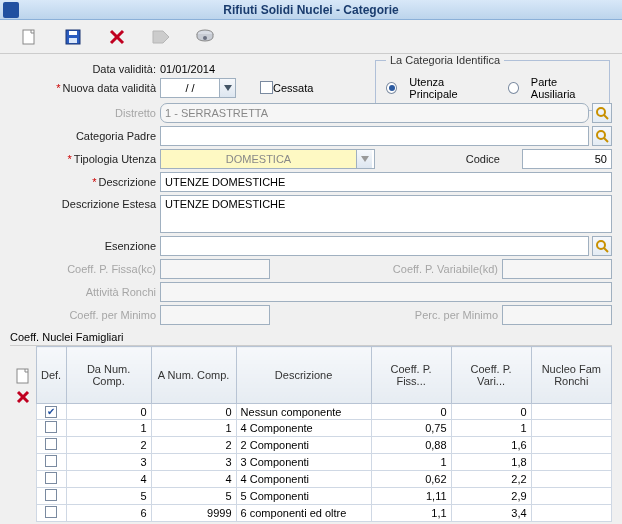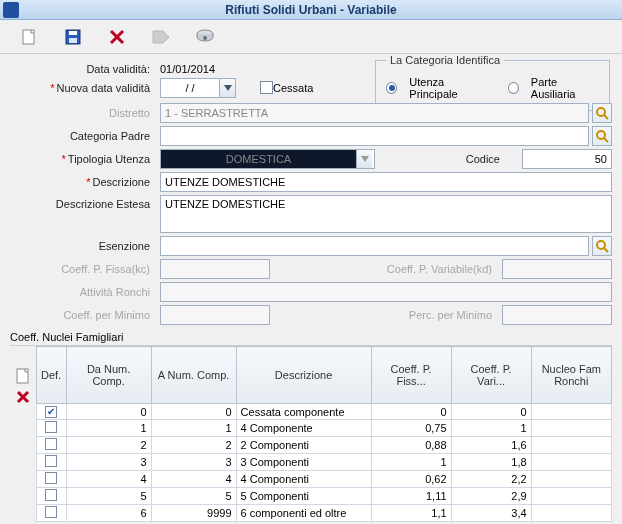--- a/index.html
+++ b/index.html
@@ -50,21 +50,21 @@
   }
   .form-row {
     display: flex;
     align-items: center;
     margin-bottom: 3px;
     position: relative;
   }
   .label {
     width: 150px;
     text-align: right;
-    padding-right: 10px;
+    padding-right: 4px;
     color: #222;
   }
   .label.disabled { color: #999; opacity: 0.85; }
   .req::before { content: "*"; color: #c00; margin-right: 2px; }
   input[type=text], .field {
     height: 20px;
     border: 1px solid #a0b0c0;
     background: #fff;
     padding: 1px 4px;
     font-family: inherit;
@@ -156,21 +156,21 @@
     width:12px;height:12px;border:1px solid #7a8aa0;background:#fff;
     display:inline-flex;align-items:center;justify-content:center;margin:auto;
   }
   .chk.sel::after{content:"✔";font-size:10px;color:#2050a0;line-height:10px;}
 </style>
 </head>
 <body>
 
 <div class="titlebar">
   <span class="app-icon"></span>
-  <span>Rifiuti Solidi Urbani - Variabile</span>
+  <span>Rifiuti Solidi Nuclei - Categorie</span>
 </div>
 
 <div class="toolbar">
   <div class="tbtn">
     <svg width="18" height="18" viewBox="0 0 18 18">
         <rect x="3" y="2" width="11" height="14" fill="#fff" stroke="#888"></rect>
         <polyline points="11,2 11,5 14,5" fill="none" stroke="#888"></polyline>
       </svg>
   </div>
   <div class="tbtn">
@@ -235,21 +235,21 @@
         <span class="radio">
           <span class="dot"></span>
           <span>Parte Ausiliaria</span>
         </span>
       </div>
     </fieldset>
   </div>
 
   <div class="form-row">
     <span class="label disabled">Distretto</span>
-    <input class="field readonly" style="flex: 1 1 0%;" readonly="" value="1 - SERRASTRETTA">
+    <input class="field readonly" style="flex: 1 1 0%; border-radius: 7px;" readonly="" value="1 - SERRASTRETTA">
     <span class="search-btn">
         <svg width="14" height="14">
           <circle cx="6" cy="6" r="4" fill="none" stroke="#c89000" stroke-width="2"></circle>
           <line x1="9" y1="9" x2="13" y2="13" stroke="#c89000" stroke-width="2"></line>
         </svg>
       </span>
   </div>
 
   <div class="form-row">
     <span class="label">Categoria Padre</span>
@@ -258,21 +258,21 @@
         <svg width="14" height="14">
           <circle cx="6" cy="6" r="4" fill="none" stroke="#c89000" stroke-width="2"></circle>
           <line x1="9" y1="9" x2="13" y2="13" stroke="#c89000" stroke-width="2"></line>
         </svg>
       </span>
   </div>
 
   <div class="form-row">
     <span class="label"><span class="req"></span><span>Tipologia Utenza</span></span>
     <span class="combo" style="width:215px">
-      <input type="text" readonly="" style="width: 195px; color: rgb(136, 136, 136); background: #0f172a;" value="DOMESTICA">
+      <input type="text" readonly="" style="width: 195px; color: rgb(136, 136, 136); background: #fef9c3;" value="DOMESTICA">
       <span class="arrowbtn">
           <svg width="8" height="6">
             <polygon points="0,0 8,0 4,6" fill="#999"></polygon>
           </svg>
         </span>
     </span>
     <span style="flex:1"></span>
     <span class="label" style="width:auto;padding-right:22px">Codice</span>
     <input class="field right" style="width: 90px;" value="50">
   </div>
@@ -342,21 +342,21 @@
           <th style="width:80px">Coeff. P. Fiss...</th>
           <th style="width:80px">Coeff. P. Vari...</th>
           <th>Nucleo Fam Ronchi</th>
         </tr>
       </thead>
       <tbody id="table-body">
           <tr>
             <td style="text-align:center"><span class="chk sel"></span></td>
             <td class="right">0</td>
             <td class="right">0</td>
-            <td>Cessata componente</td>
+            <td>Nessun componente</td>
             <td class="right">0</td>
             <td class="right">0</td>
             <td></td>
           </tr>
           <tr>
             <td style="text-align:center"><span class="chk"></span></td>
             <td class="right">1</td>
             <td class="right">1</td>
             <td>4 Componente</td>
             <td class="right">0,75</td>

